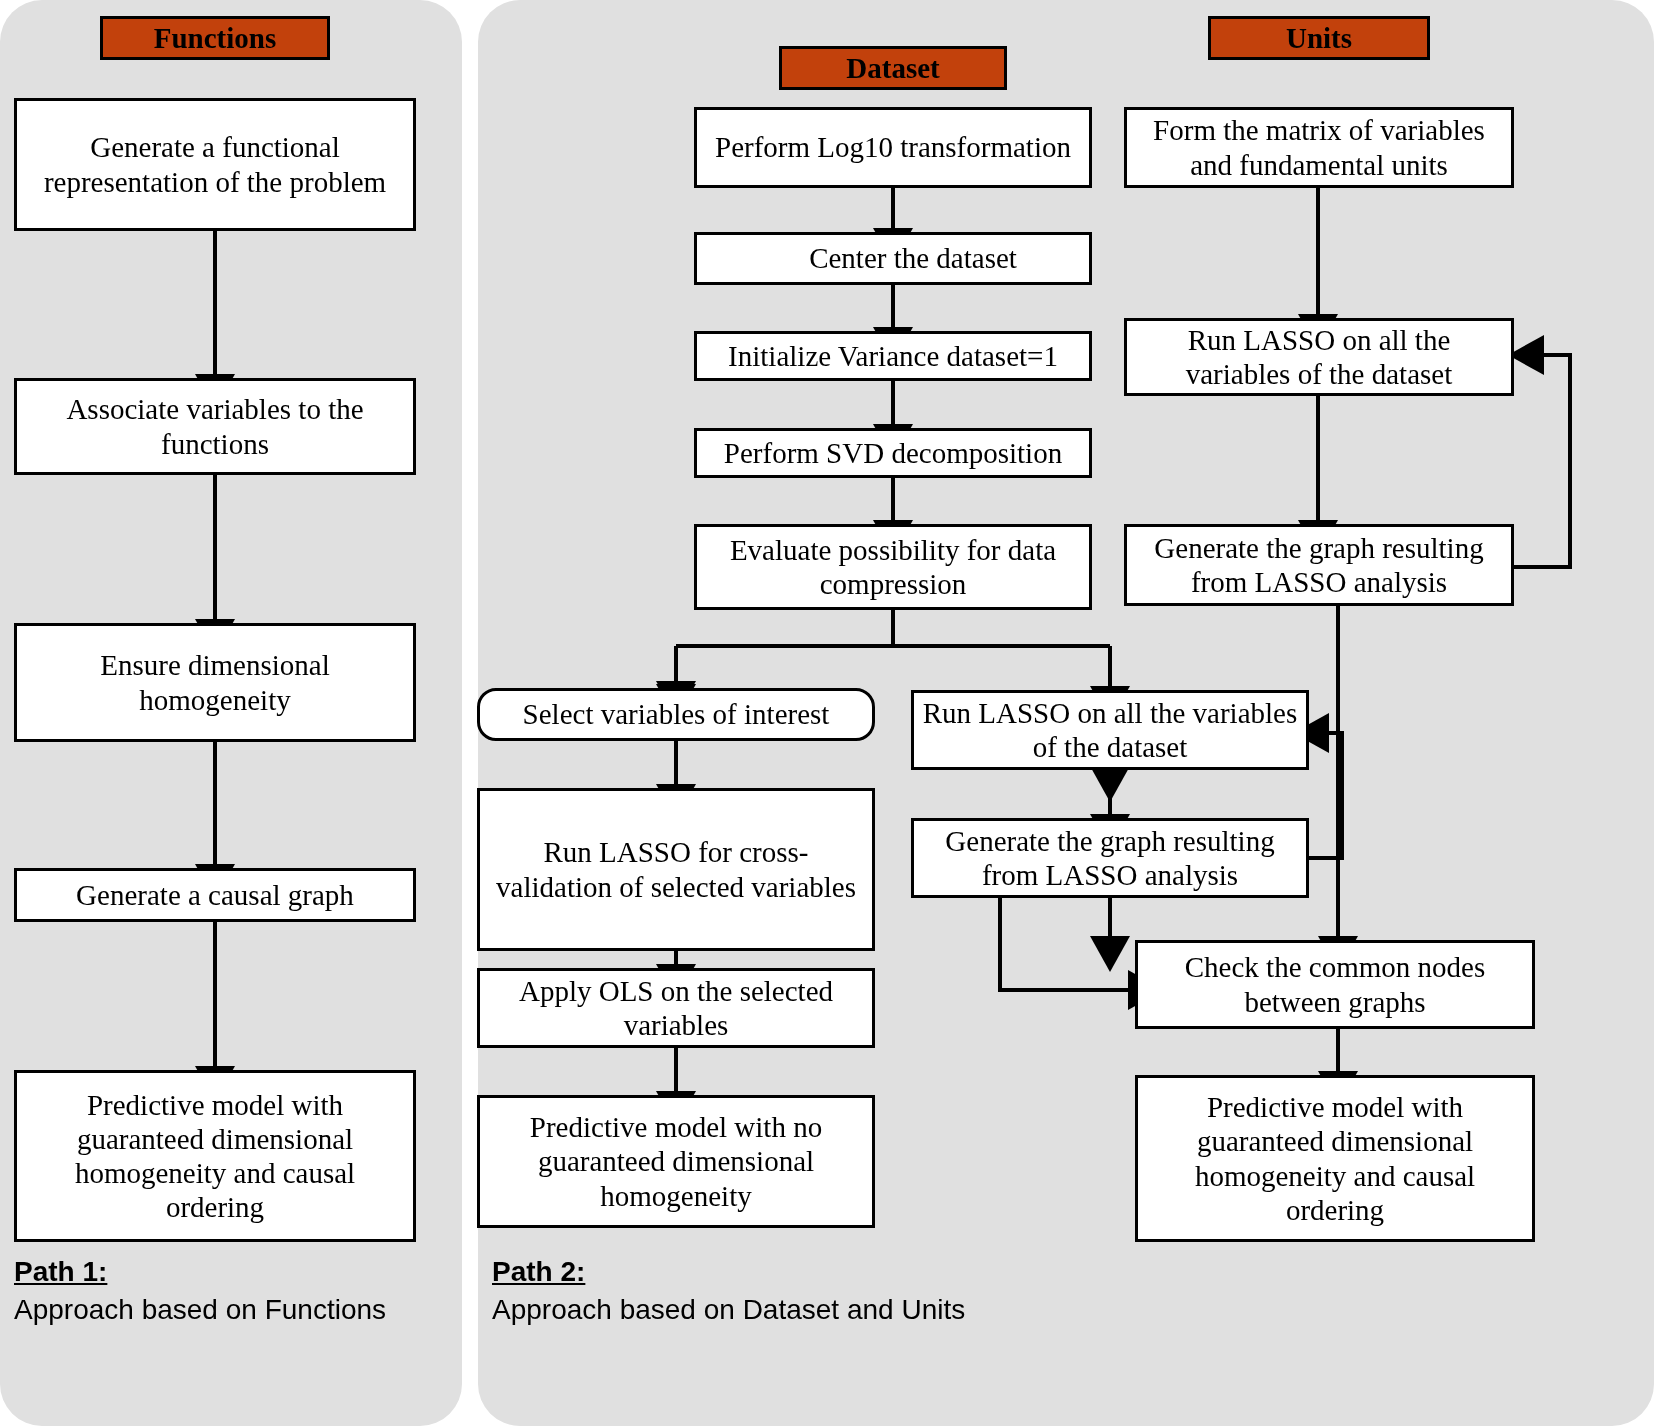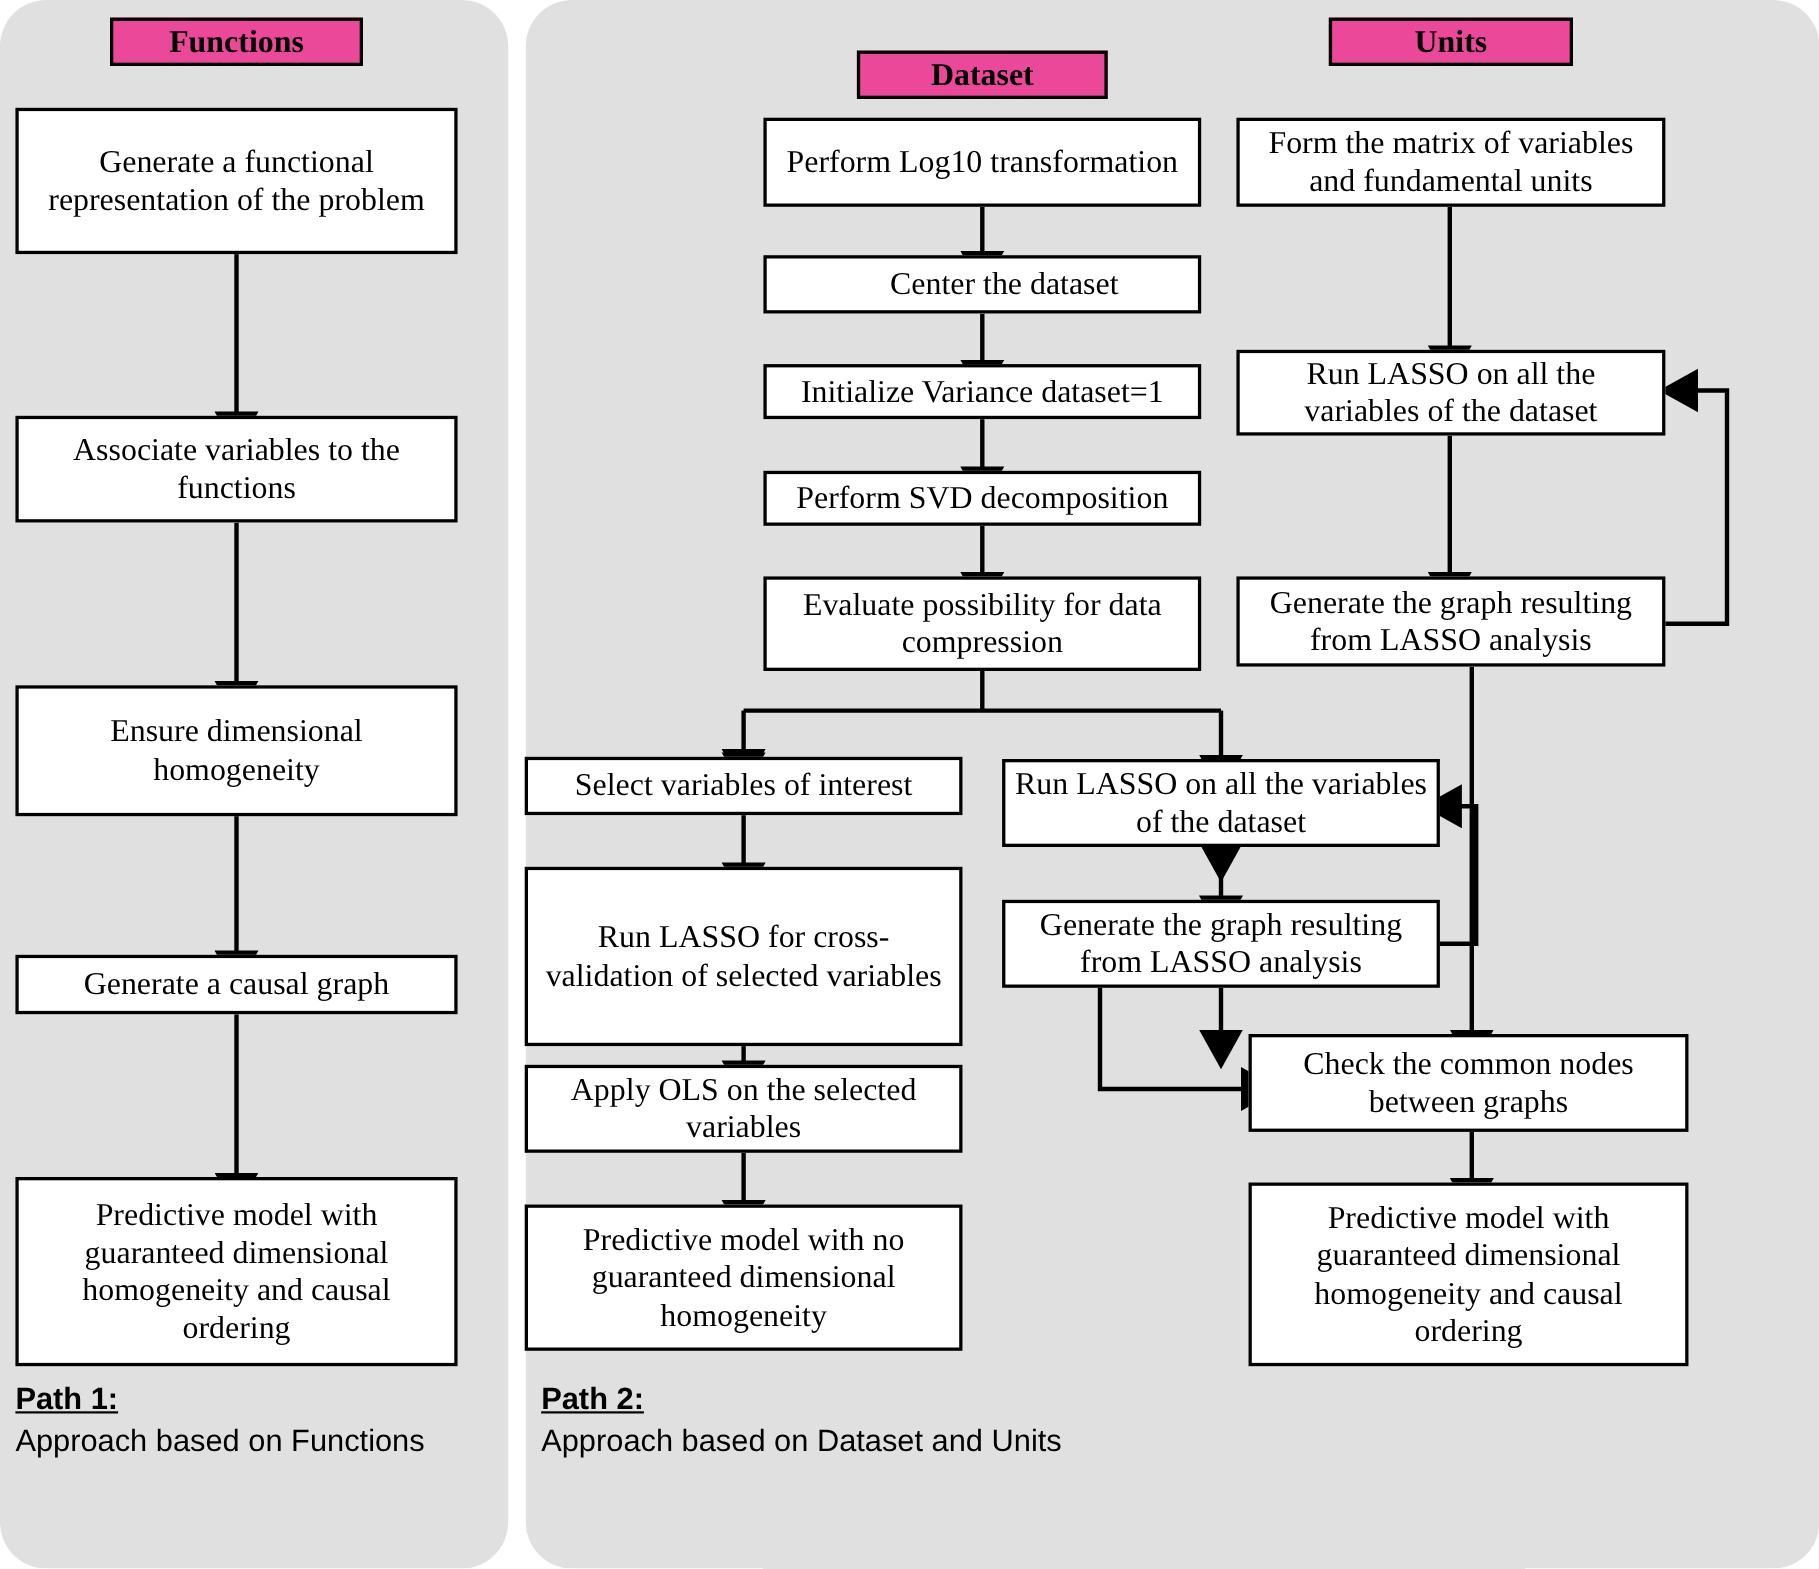--- a/index.html
+++ b/index.html
@@ -4,21 +4,21 @@
 <style>
   html,body{margin:0;padding:0;background:#ffffff;}
   #root{position:relative;width:1654px;height:1426px;overflow:hidden;
         font-family:"Liberation Serif","DejaVu Serif",serif;background:#ffffff;}
   .panel{position:absolute;background:#e0e0e0;border-radius:42px;}
   .node{position:absolute;background:#ffffff;border:3px solid #000000;
         display:flex;align-items:center;justify-content:center;text-align:center;
         box-sizing:border-box;line-height:1.18;
         font-family:"Liberation Serif","DejaVu Serif",serif;font-size:29px;color:#000;}
   .node span{display:block;padding:0 8px;}
-  .header{position:absolute;background:#ec4899;border:3px solid #000000;
+  .header{position:absolute;background:#c2410c;border:3px solid #000000;
           display:flex;align-items:center;justify-content:center;text-align:center;
           box-sizing:border-box;font-weight:bold;font-size:29px;
           font-family:"Liberation Serif","DejaVu Serif",serif;color:#000;}
   .pathblock{position:absolute;font-family:"Liberation Sans","DejaVu Sans",sans-serif;color:#000;}
   .pathtitle{font-weight:bold;font-size:28px;text-decoration:underline;display:block;}
   .pathsub{font-size:28px;display:block;margin-top:6px;}
   svg.edges{position:absolute;left:0;top:0;width:1654px;height:1426px;pointer-events:none;}
 </style>
 </head>
 <body>
@@ -102,21 +102,21 @@
     </div>
   <div class="node" style="left:694px;top:331px;width:398px;height:50px;">
     <span>Initialize Variance dataset=1</span>
     </div>
   <div class="node" style="left:694px;top:428px;width:398px;height:50px;">
     <span>Perform SVD decomposition</span>
     </div>
   <div class="node" style="left:694px;top:524px;width:398px;height:86px;">
     <span>Evaluate possibility for data compression</span>
     </div>
-  <div class="node" style="left:477px;top:688px;width:398px;height:53px;">
+  <div class="node" style="left:477px;top:688px;width:398px;height:53px;border-radius:19px;">
     <span>Select variables of interest</span>
     </div>
   <div class="node" style="left:477px;top:788px;width:398px;height:163px;">
     <span>Run LASSO for cross-validation of selected variables</span>
     </div>
   <div class="node" style="left:477px;top:968px;width:398px;height:80px;">
     <span>Apply OLS on the selected variables</span>
     </div>
   <div class="node" style="left:477px;top:1095px;width:398px;height:133px;justify-content:flex-end;">
     <span>Predictive model with no guaranteed dimensional homogeneity</span>

